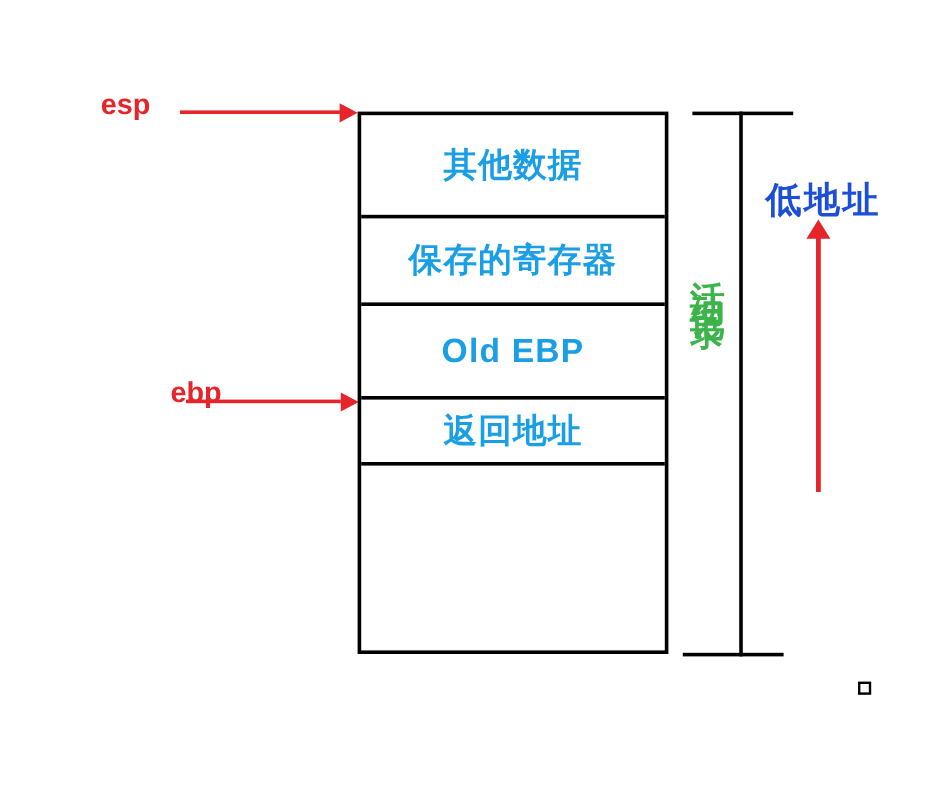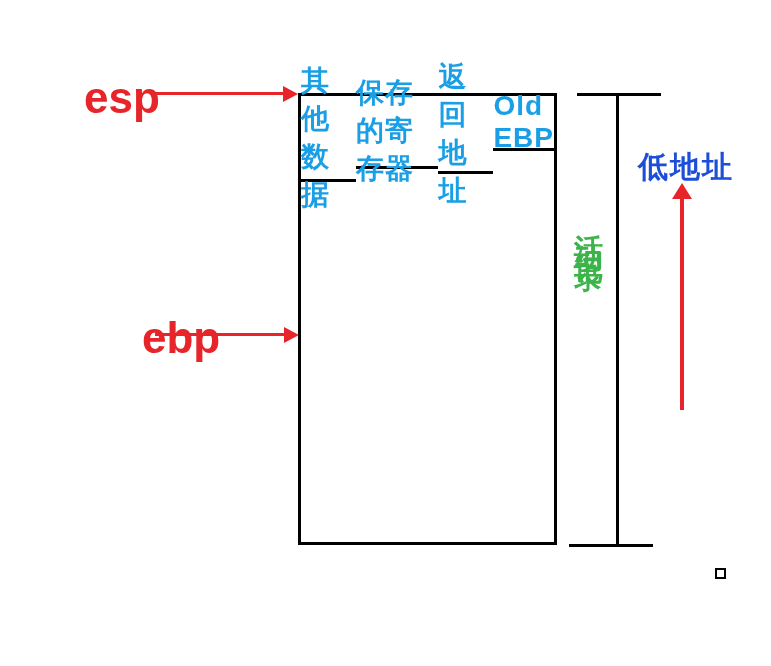--- a/index.html
+++ b/index.html
@@ -7,21 +7,21 @@
     position:relative;
     width:771px;height:666px;
     background:#ffffff;
     overflow:hidden;
     font-family:"Liberation Sans", sans-serif;
   }
   
   .ptr-label{
     position:absolute;
     color:#e6242a;
-    font-size:44px;
+    font-size:24px;
     font-weight:600;
     line-height:1;
   }
   #esp-label{left:84px;top:76px;}
   #ebp-label{left:96px;top:316px;margin-left:46px;}
   .ptr-arrow{position:absolute;height:3px;background:#e6242a;}
   #esp-arrow-line{left:150px;top:92px;width:134px;}
   #ebp-arrow-line{left:155px;top:333px;width:129px;}
   .ptr-arrow-head{
     position:absolute;width:0;height:0;
@@ -32,21 +32,21 @@
   #esp-arrow-head{left:283px;top:86px;}
   #ebp-arrow-head{left:284px;top:327px;}
 
   
   .stack-box{
     position:absolute;
     left:298px;top:93px;
     width:259px;height:452px;
     border:3px solid #000;
     box-sizing:border-box;
-    display:flex;
+    display:flex;flex-direction:column;
   }
   .stack-row{
     box-sizing:border-box;
     border-bottom:3px solid #000;
     display:flex;align-items:center;justify-content:center;
     color:#1a9fe6;
     font-size:28px;
     font-weight:600;
     letter-spacing:1px;
   }
@@ -129,22 +129,22 @@
   <div id="esp-arrow-line" class="ptr-arrow"></div>
   <div id="esp-arrow-head" class="ptr-arrow-head"></div>
 
   <div id="ebp-label" class="ptr-label">ebp</div>
   <div id="ebp-arrow-line" class="ptr-arrow"></div>
   <div id="ebp-arrow-head" class="ptr-arrow-head"></div>
 
   <div class="stack-box">
     <div class="stack-row">其他数据</div>
     <div class="stack-row">保存的寄存器</div>
+    <div class="stack-row">Old EBP</div>
     <div class="stack-row">返回地址</div>
-    <div class="stack-row">Old EBP</div>
   </div>
 
   <div id="bracket-vertical" class="bracket-line"></div>
   <div id="bracket-top-tick" class="bracket-line"></div>
   <div id="bracket-bottom-tick" class="bracket-line"></div>
 
   <div class="bracket-label">活动记录</div>
 
   <div class="low-address">低地址</div>
   <div id="up-arrow-line"></div>

